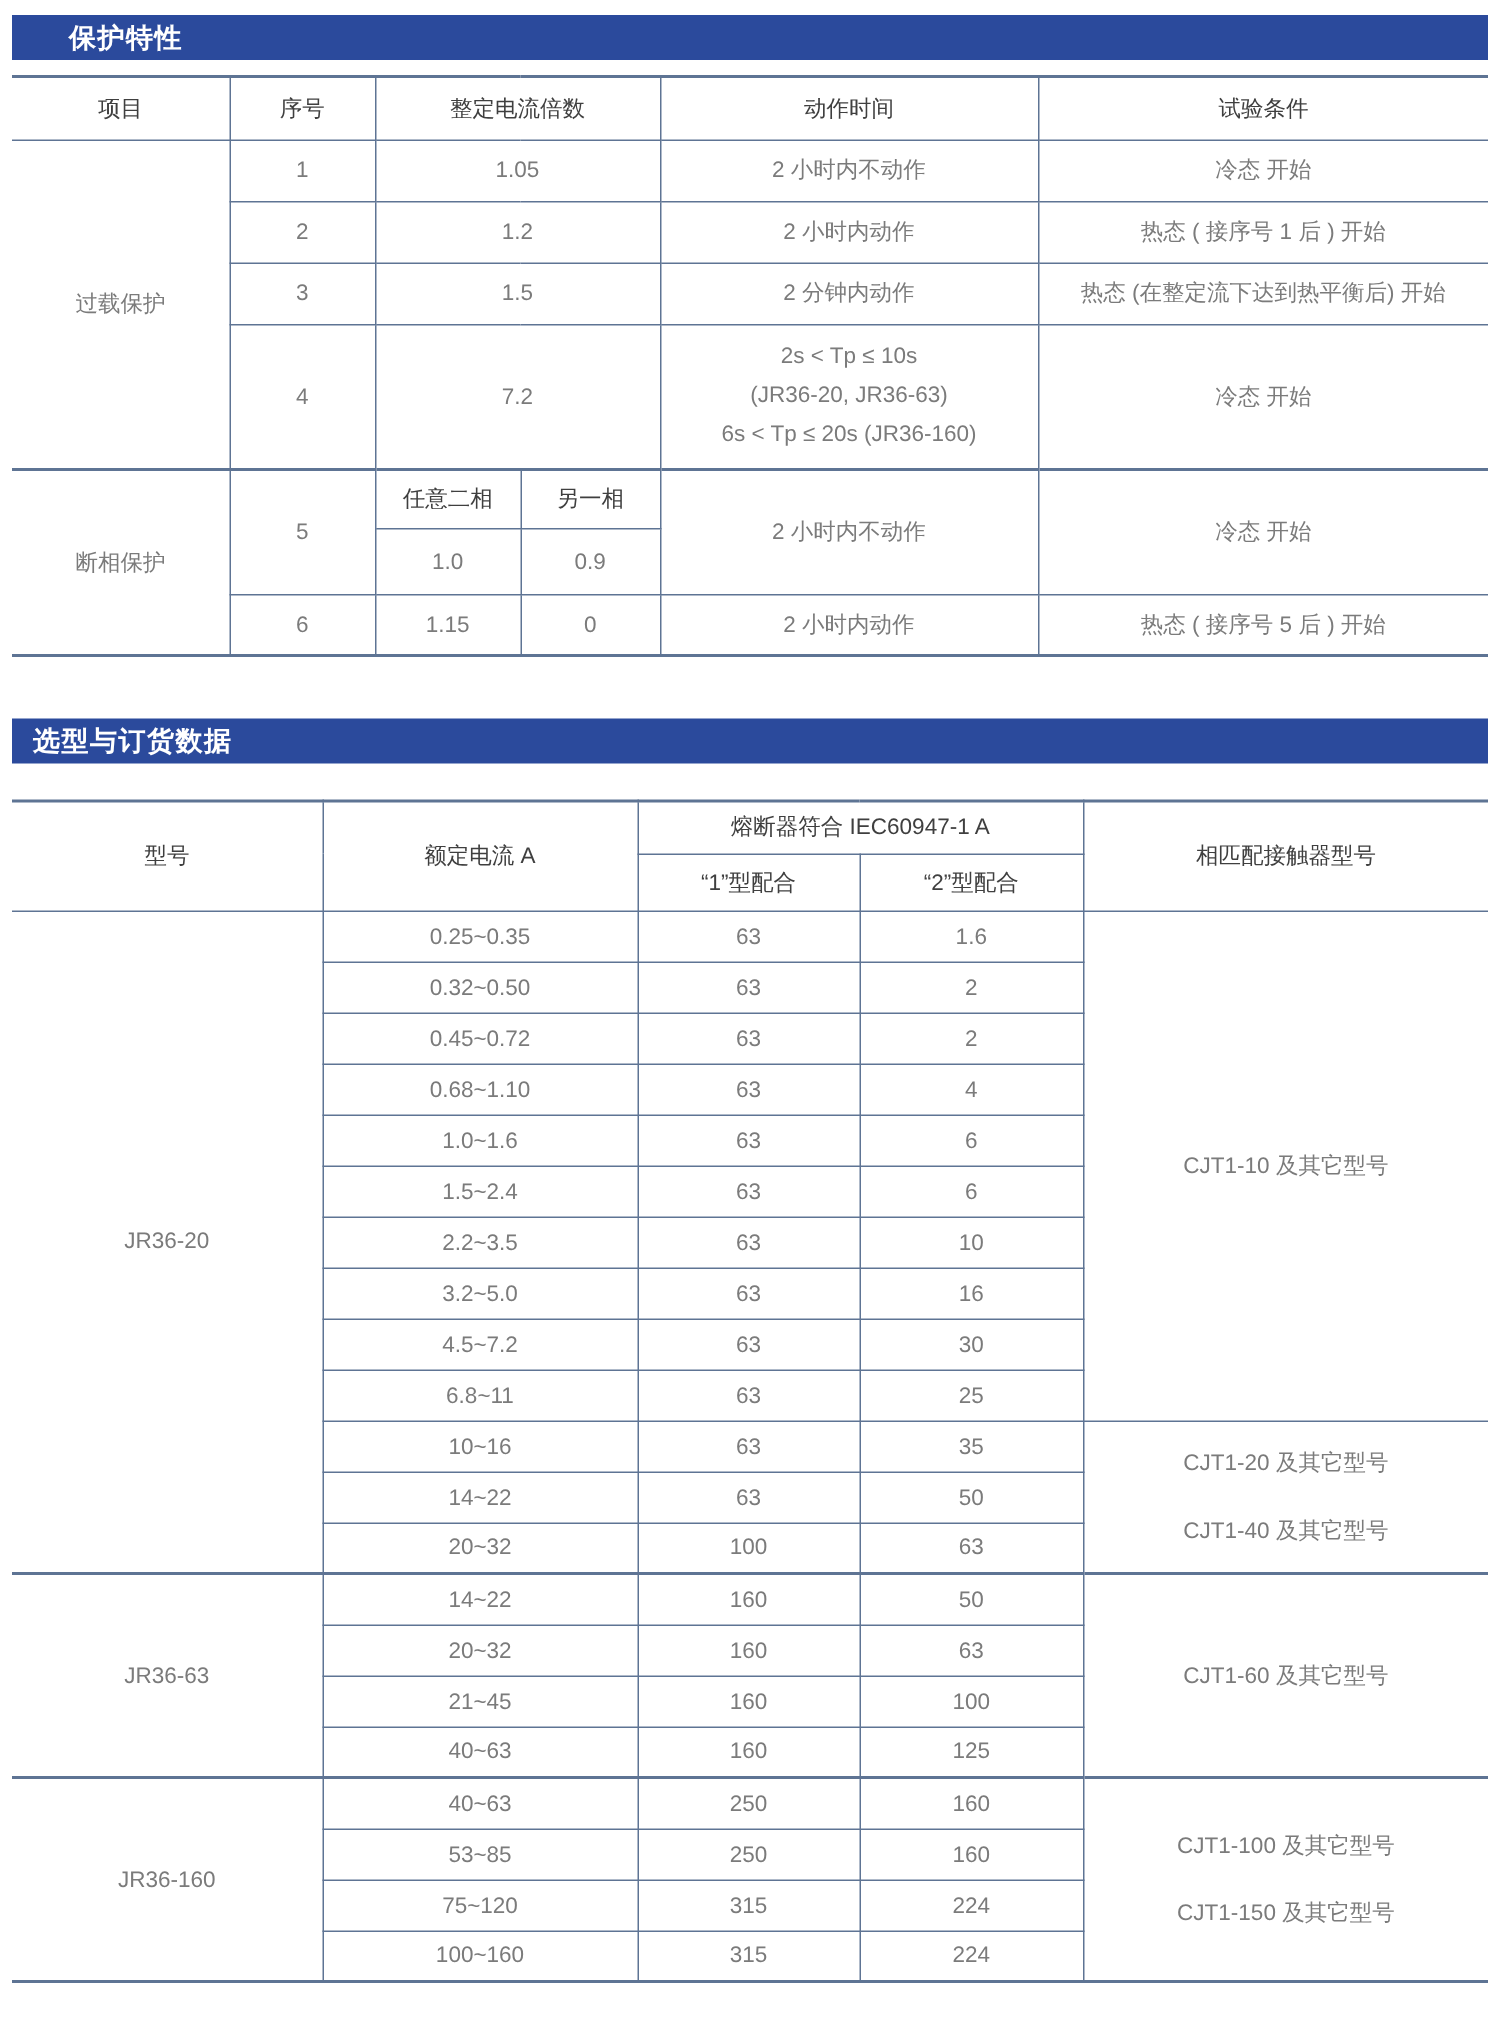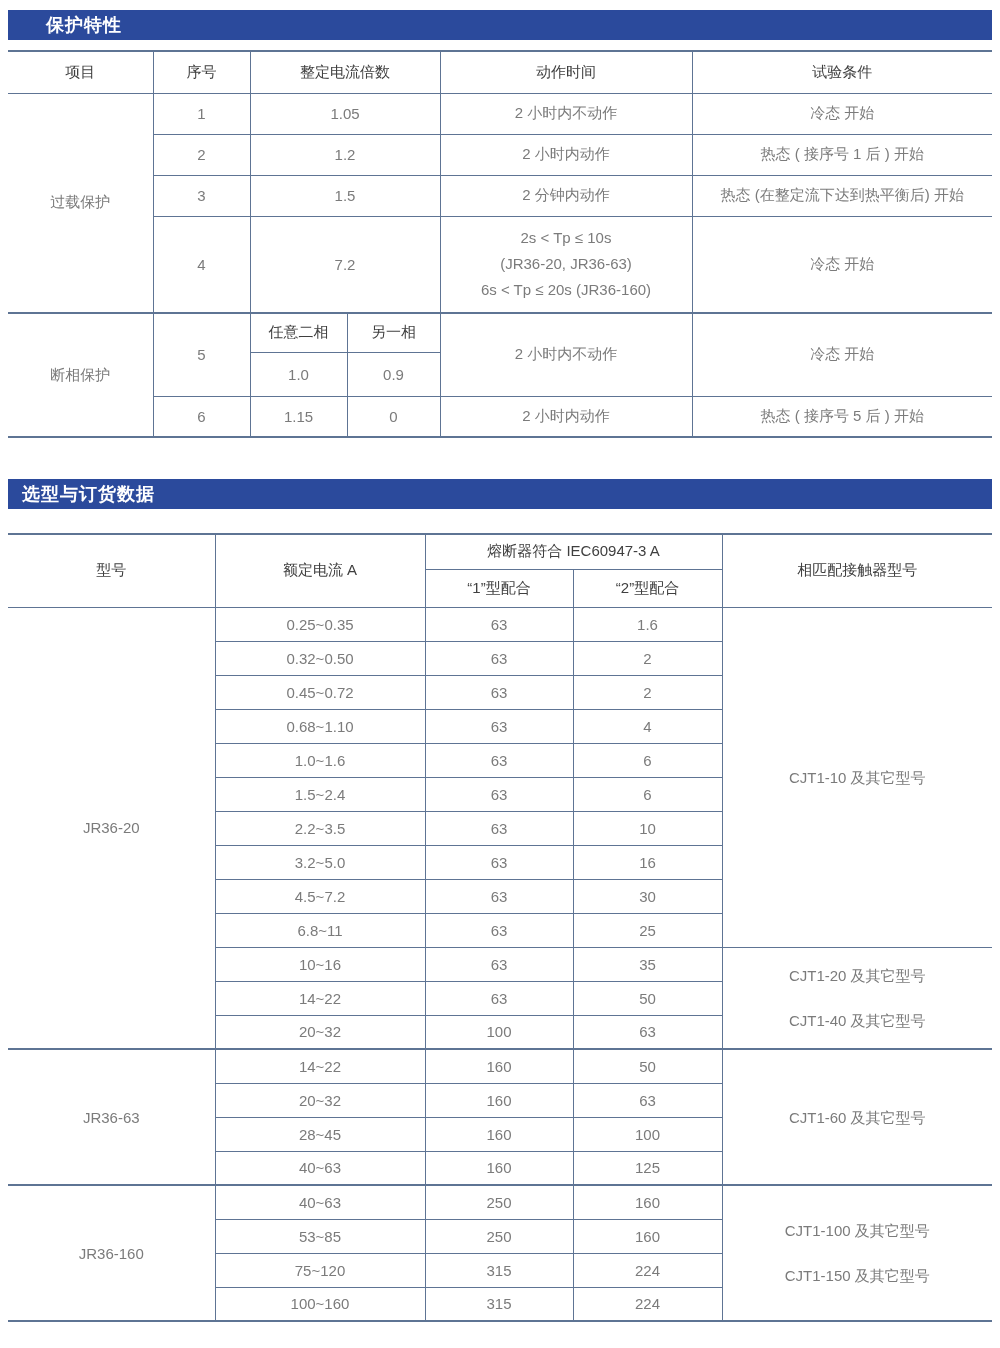--- a/index.html
+++ b/index.html
@@ -142,21 +142,21 @@
     <col style="width:207px">
       <col style="width:210px">
       <col style="width:148px">
       <col style="width:149px">
       <col>
   </colgroup>
   <tbody>
       <tr class="h1">
     <td class="hd no-l" rowspan="2">型号</td>
     <td class="hd" rowspan="2">额定电流 A</td>
-    <td class="hd" colspan="2">熔断器符合 IEC60947-3 A</td>
+    <td class="hd" colspan="2">熔断器符合 IEC60947-1 A</td>
     <td class="hd no-r" rowspan="2">相匹配接触器型号</td>
   </tr>
   <tr class="h2">
     <td class="hd">“1”型配合</td>
     <td class="hd">“2”型配合</td>
   </tr>
 
   <tr class="drow">
     <td class="no-l" rowspan="13">JR36-20</td>
     <td>0.25~0.35</td>
@@ -240,21 +240,21 @@
     <td class="no-r stack" rowspan="4">
       <div>CJT1-60 及其它型号</div>
     </td>
   </tr>
   <tr class="drow">
     <td>20~32</td>
     <td>160</td>
     <td>63</td>
   </tr>
   <tr class="drow">
-    <td>28~45</td>
+    <td>21~45</td>
     <td>160</td>
     <td>100</td>
   </tr>
   <tr class="drow">
     <td>40~63</td>
     <td>160</td>
     <td>125</td>
   </tr>
 
   <tr class="drow thick-top">

